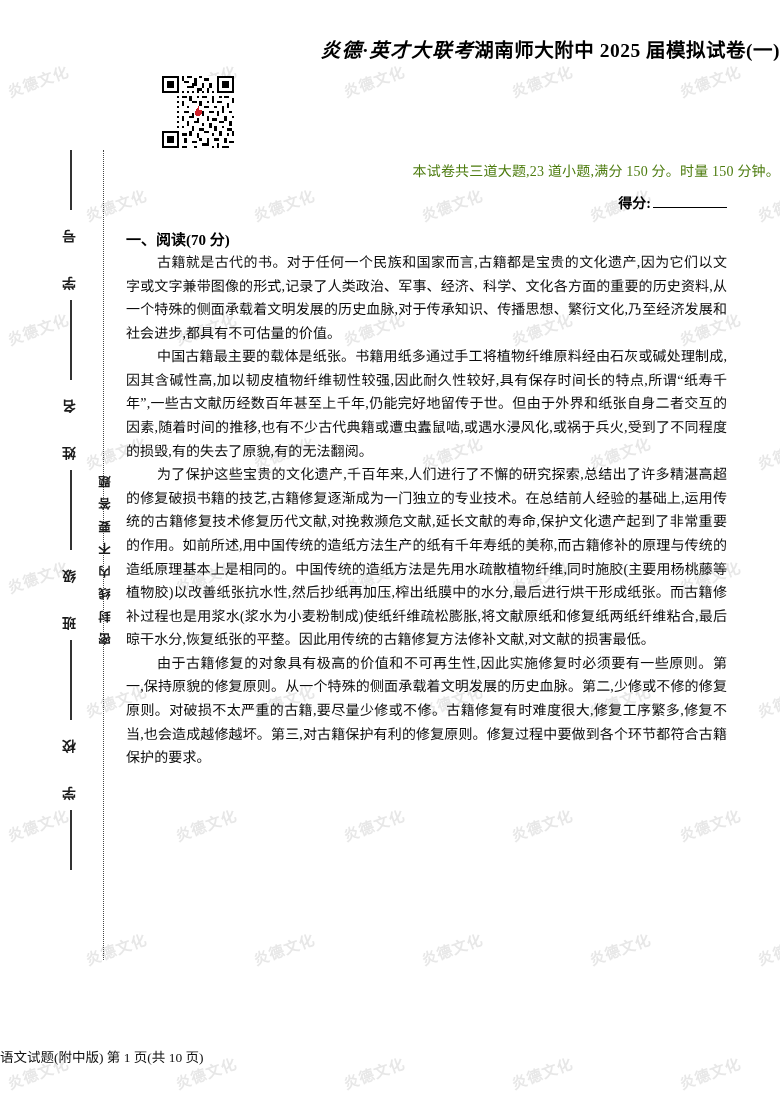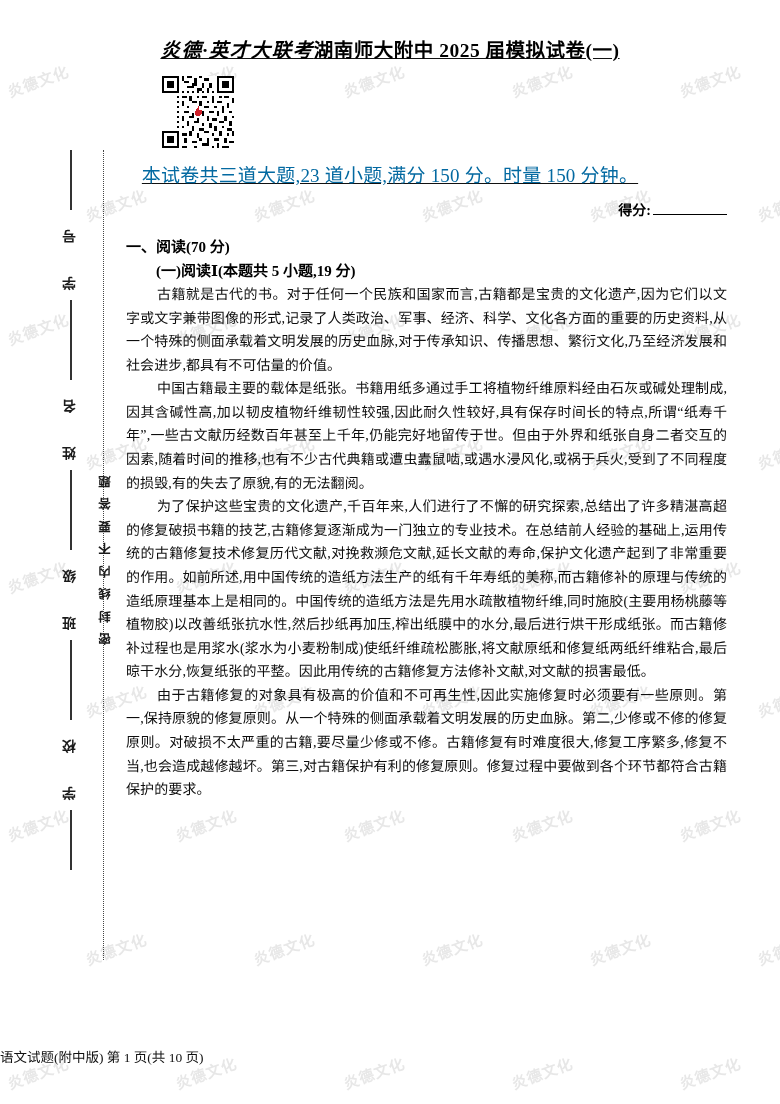--- a/index.html
+++ b/index.html
@@ -38,22 +38,21 @@
     transform: rotate(-20deg);
     white-space: nowrap;
     letter-spacing: 1px;
   }
 
   
   .header-block {
     position: relative;
     z-index: 2;
     padding-top: 34px;
-    text-align: center;
-    text-decoration: underline;
+    text-align: right;
   }
   .paper-title {
     font-size: 19.5px;
     font-weight: 700;
     letter-spacing: 0.5px;
     white-space: nowrap;
     color: #000;
   }
   .paper-title .brand {
     font-family: "Liberation Serif", serif;
@@ -81,22 +80,22 @@
     top: 16px;
     font-size: 23px;
     font-weight: 700;
     letter-spacing: 16px;
     text-indent: 16px;
     color: #000;
   }
 
   .exam-meta {
     margin-top: 10px;
-    font-size: 19px;
-    color: #0369a1;
+    font-size: 14px;
+    color: #4d7c0f;
     letter-spacing: 0.2px;
   }
 
   .score-row {
     position: relative;
     height: 30px;
     margin-top: 12px;
   }
   .score-box {
     position: absolute;
@@ -447,21 +446,20 @@
     <div class="score-row">
       <div class="score-box">
         <span>得分:</span>
         <span class="score-line"></span>
       </div>
     </div>
   </div>
 
   <div class="content">
     <div class="section-heading">一、阅读(70 分)</div>
-    <div class="sub-line">(一)阅读Ⅰ(本题共 5 小题,19 分)</div>
 
     <p class="para">古籍就是古代的书。对于任何一个民族和国家而言,古籍都是宝贵的文化遗产,因为它们以文字或文字兼带图像的形式,记录了人类政治、军事、经济、科学、文化各方面的重要的历史资料,从一个特殊的侧面承载着文明发展的历史血脉,对于传承知识、传播思想、繁衍文化,乃至经济发展和社会进步,都具有不可估量的价值。</p>
     <p class="para">中国古籍最主要的载体是纸张。书籍用纸多通过手工将植物纤维原料经由石灰或碱处理制成,因其含碱性高,加以韧皮植物纤维韧性较强,因此耐久性较好,具有保存时间长的特点,所谓“纸寿千年”,一些古文献历经数百年甚至上千年,仍能完好地留传于世。但由于外界和纸张自身二者交互的因素,随着时间的推移,也有不少古代典籍或遭虫蠹鼠啮,或遇水浸风化,或祸于兵火,受到了不同程度的损毁,有的失去了原貌,有的无法翻阅。</p>
     <p class="para">为了保护这些宝贵的文化遗产,千百年来,人们进行了不懈的研究探索,总结出了许多精湛高超的修复破损书籍的技艺,古籍修复逐渐成为一门独立的专业技术。在总结前人经验的基础上,运用传统的古籍修复技术修复历代文献,对挽救濒危文献,延长文献的寿命,保护文化遗产起到了非常重要的作用。如前所述,用中国传统的造纸方法生产的纸有千年寿纸的美称,而古籍修补的原理与传统的造纸原理基本上是相同的。中国传统的造纸方法是先用水疏散植物纤维,同时施胶(主要用杨桃藤等植物胶)以改善纸张抗水性,然后抄纸再加压,榨出纸膜中的水分,最后进行烘干形成纸张。而古籍修补过程也是用浆水(浆水为小麦粉制成)使纸纤维疏松膨胀,将文献原纸和修复纸两纸纤维粘合,最后晾干水分,恢复纸张的平整。因此用传统的古籍修复方法修补文献,对文献的损害最低。</p>
     <p class="para">由于古籍修复的对象具有极高的价值和不可再生性,因此实施修复时必须要有一些原则。第一,保持原貌的修复原则。从一个特殊的侧面承载着文明发展的历史血脉。第二,少修或不修的修复原则。对破损不太严重的古籍,要尽量少修或不修。古籍修复有时难度很大,修复工序繁多,修复不当,也会造成越修越坏。第三,对古籍保护有利的修复原则。修复过程中要做到各个环节都符合古籍保护的要求。</p>
   </div>
 
   <div class="page-footer">语文试题(附中版)  第 1 页(共 10 页)</div>
 
 </div>

